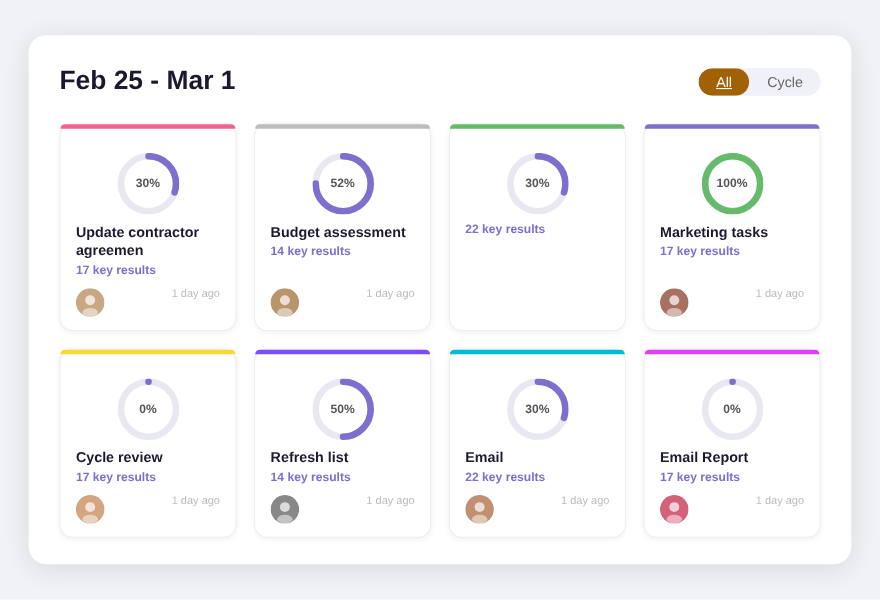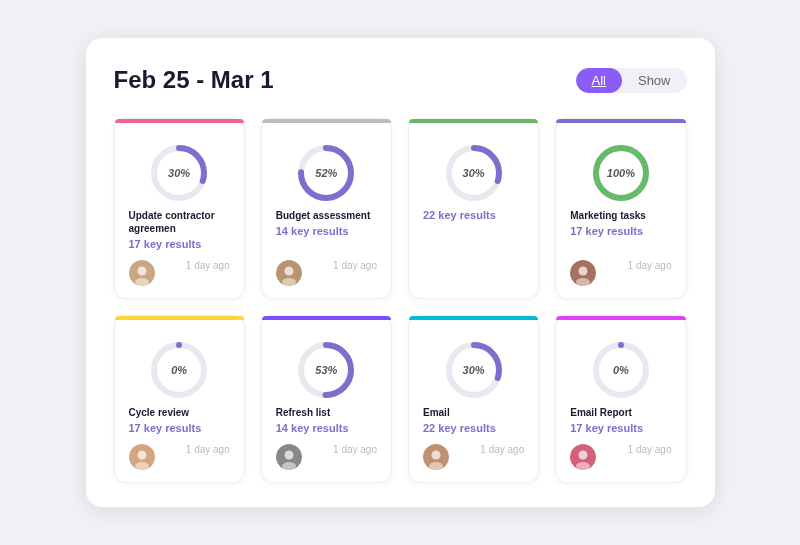--- a/index.html
+++ b/index.html
@@ -7,21 +7,21 @@
       font-family: -apple-system, BlinkMacSystemFont, 'Segoe UI', sans-serif;
       background: #f0f2f5;
       display: flex;
       justify-content: center;
       align-items: center;
       min-height: 100vh;
     }
     .app-container {
       background: #fff;
       border-radius: 16px;
-      width: 629px;
+      width: 748px;
       padding: 28px 28px 24px;
       box-shadow: 0 4px 24px rgba(0,0,0,0.10);
     }
     .header {
       display: flex;
       align-items: center;
       justify-content: space-between;
       margin-bottom: 24px;
     }
     .header-title {
@@ -44,21 +44,21 @@
       padding: 5px 16px;
       font-size: 13px;
       font-weight: 500;
       cursor: pointer;
       border: none;
       background: transparent;
       color: #666;
       border-radius: 20px;
     }
     .filter-btn.active {
-      background: #8b5cf6;
+      background: #a16207;
       color: #fff;
       text-decoration: underline;
     }
     .toggle-group {
       display: flex;
       align-items: center;
       gap: 7px;
       font-size: 13px;
       color: #555;
     }
@@ -105,35 +105,34 @@
     .card-progress-area {
       width: 100%;
       display: flex;
       justify-content: center;
       margin: 10px 0 8px;
     }
     .donut-container {
       position: relative;
       width: 56px;
       height: 56px;
-      font-style: italic;
     }
     .donut-container svg {
       transform: rotate(-90deg);
     }
     .donut-label {
       position: absolute;
       top: 50%; left: 50%;
       transform: translate(-50%, -50%);
       font-size: 11px;
       font-weight: 700;
       color: #555;
     }
     .card-title {
-      font-size: 10px;
+      font-size: 13px;
       font-weight: 600;
       color: #1a1a2e;
       margin-bottom: 3px;
       line-height: 1.3;
     }
     .card-key-results {
       font-size: 11px;
       color: #7c6fcd;
       font-weight: 700;
       margin-bottom: 10px;
@@ -168,21 +167,21 @@
   </style>
 </head>
 <body>
 
 <div class="app-container">
   <div class="header">
     <h1 class="header-title">Feb 25 - Mar 1</h1>
     <div class="header-controls">
       <div class="filter-group">
         <button class="filter-btn active">All</button>
-        <button class="filter-btn">Show</button>
+        <button class="filter-btn">Cycle</button>
       </div>
     </div>
   </div>
 
   <div class="cards-grid" id="cards-grid">
   <div class="card">
         <div class="card-top-border" style="background: rgb(240, 98, 146);"></div>
         <div class="card-progress-area">
           <div class="donut-container"><svg width="56" height="56" viewBox="0 0 56 56">
     <circle cx="28" cy="28" r="25" fill="none" stroke="#e8e8f0" stroke-width="6"></circle>
@@ -274,21 +273,21 @@
           </div>
           <span class="card-time">1 day ago</span>
         </div>
       </div>
       <div class="card">
         <div class="card-top-border" style="background: rgb(124, 77, 255);"></div>
         <div class="card-progress-area">
           <div class="donut-container"><svg width="56" height="56" viewBox="0 0 56 56">
     <circle cx="28" cy="28" r="25" fill="none" stroke="#e8e8f0" stroke-width="6"></circle>
     <circle cx="28" cy="28" r="25" fill="none" stroke="#7c6fcd" stroke-width="6" stroke-dasharray="78.53981633974483 78.53981633974483" stroke-linecap="round"></circle>
-  </svg><div class="donut-label">53%</div></div>
+  </svg><div class="donut-label">50%</div></div>
         </div>
         <div class="card-title">Refresh list</div>
         <div class="card-key-results">14 key results</div>
         <div class="card-footer">
           <div class="avatar">
             <svg viewBox="0 0 26 26" xmlns="http://www.w3.org/2000/svg">
     <circle cx="13" cy="13" r="13" fill="#888"></circle>
     <circle cx="13" cy="11" r="4.5" fill="rgba(255,255,255,0.7)"></circle>
     <ellipse cx="13" cy="22" rx="7" ry="4" fill="rgba(255,255,255,0.5)"></ellipse>
   </svg>

